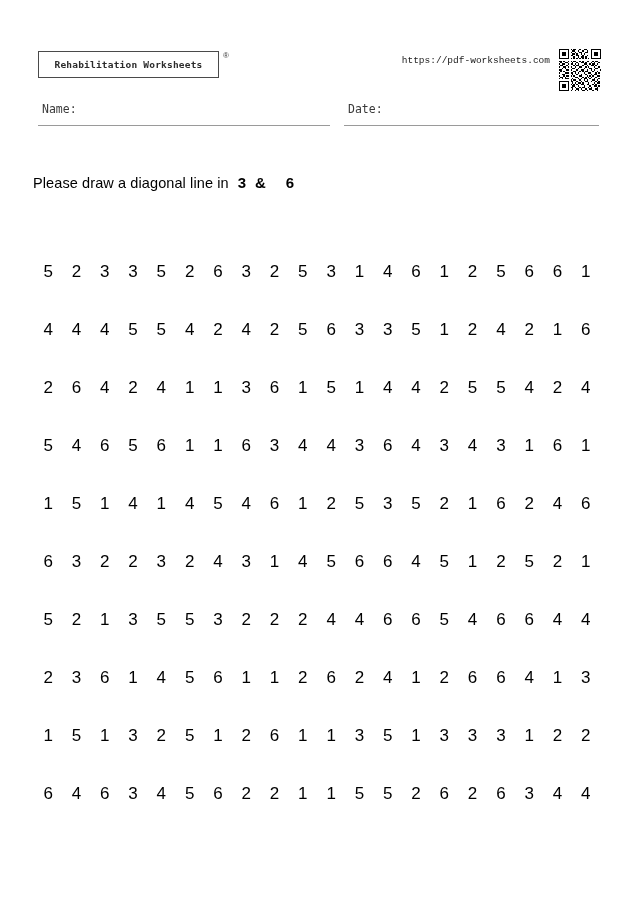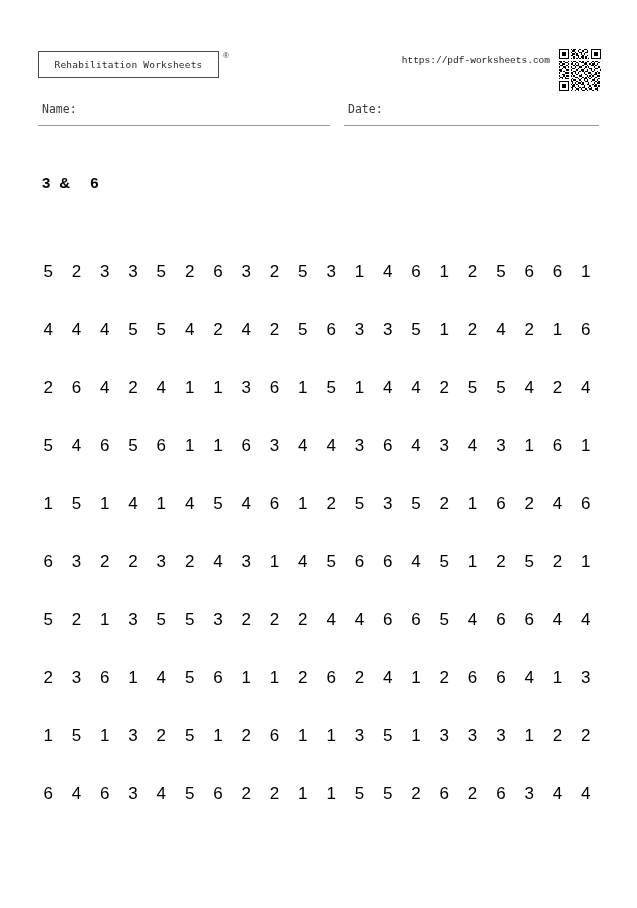--- a/index.html
+++ b/index.html
@@ -37,20 +37,21 @@
     align-items: center;
     justify-content: center;
   }
 
   .brand-text {
     font-family: "DejaVu Sans Mono", monospace;
     font-size: 9.5px;
     color: #2b2b2b;
     letter-spacing: 0.2px;
     white-space: nowrap;
+    font-weight: bold;
   }
 
   .reg-mark {
     font-size: 8px;
     color: #3a3a3a;
     margin-left: 4px;
     margin-top: 1px;
     line-height: 1;
   }
 
@@ -406,20 +407,21 @@
   <div class="fields">
     <div class="field date">
       <span class="field-label">Date:</span>
     </div>
     <div class="field name">
       <span class="field-label">Name:</span>
     </div>
   </div>
 
   <div class="instruction">
+    <span class="lead">Please draw a diagonal line in</span>
     <span class="target">3</span>
     <span class="amp">&amp;</span>
     <span class="target2">6</span>
   </div>
 
   <div class="grid" id="digit-grid">
       <div class="grid-row">
         <div class="cell">5</div>
         <div class="cell">2</div>
         <div class="cell">3</div>

